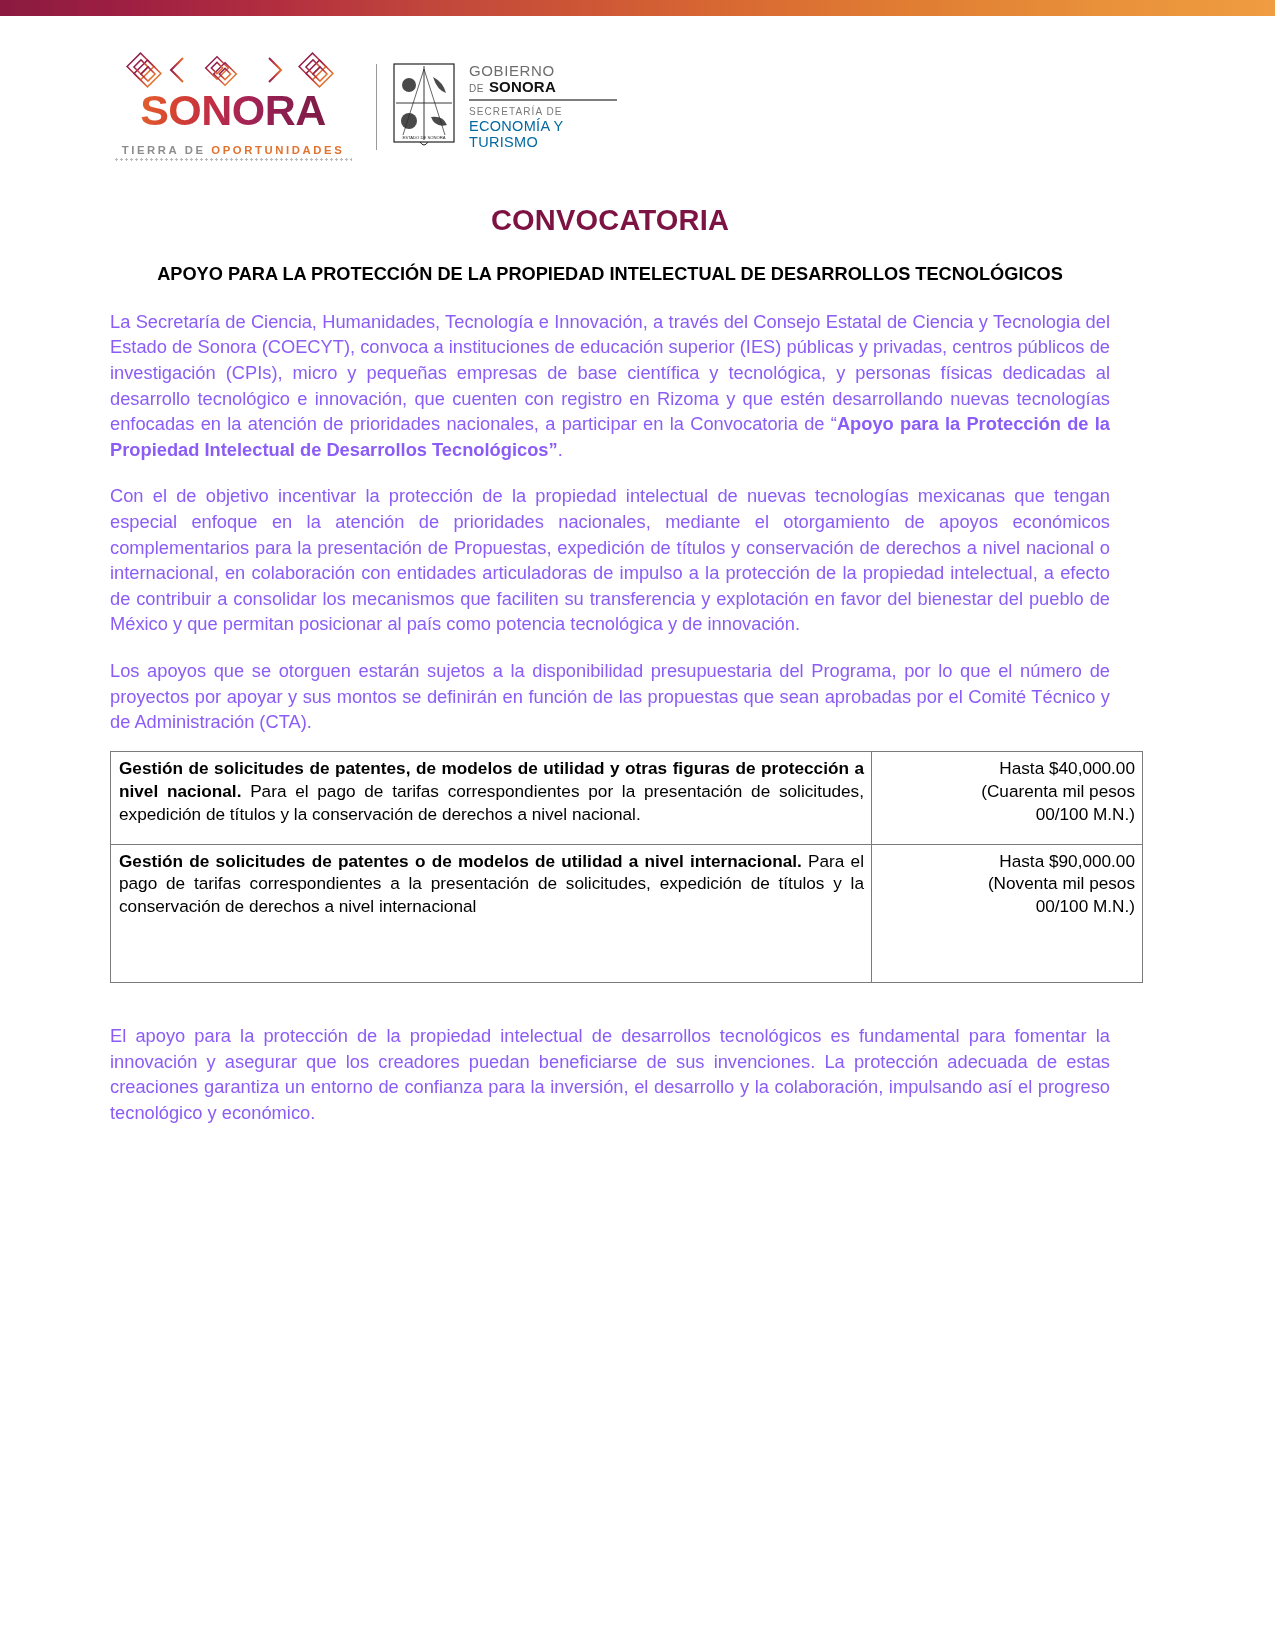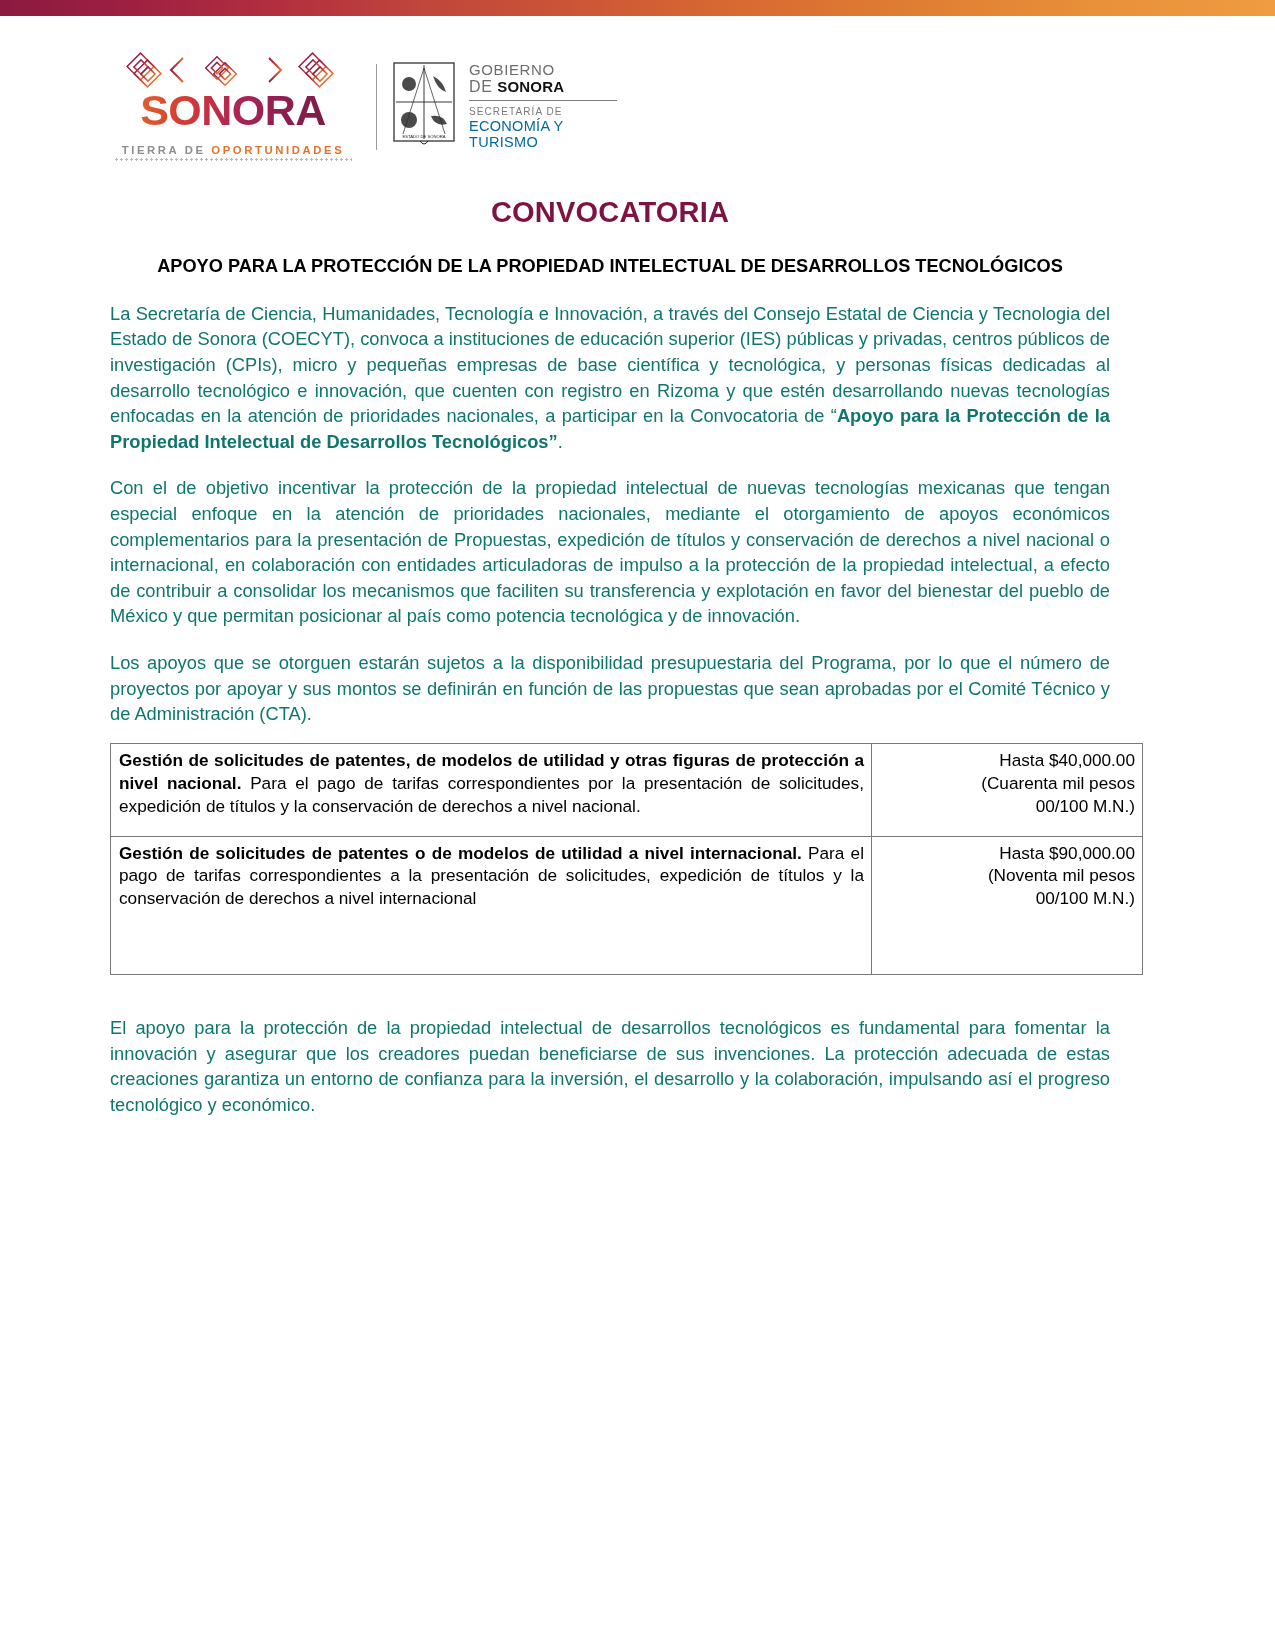--- a/index.html
+++ b/index.html
@@ -145,21 +145,21 @@
     font-weight: bold;
     text-align: center;
     width: 152px;
     line-height: 1.45;
   }
 
   
   .content {
     position: absolute;
     left: 110px;
-    top: 196px;
+    top: 204px;
     width: 1000px;
   }
 
   h1.doc-title {
     margin: 0;
     font-size: 29px;
     font-weight: bold;
     text-align: center;
     color: #7c1342;
     letter-spacing: 0.2px;
@@ -173,21 +173,21 @@
     color: #000;
     line-height: 1.45;
     padding: 0 36px;
   }
 
   p.body-par {
     margin: 21px 0 0 0;
     font-size: 18.3px;
     line-height: 1.40;
     text-align: justify;
-    color: #0f766e;
+    color: #8b5cf6;
   }
   p.body-par b { font-weight: bold; }
   p.lead-in { margin-top: 23px; }
 
   
   table.strat-table {
     margin-top: 16px;
     border-collapse: collapse;
     width: 1000px;
     table-layout: fixed;
@@ -278,21 +278,21 @@
             <path d="M40 14 q10 5 13 16 q-9 -3 -13 -16z" fill="#2a2a2a" opacity="0.85"></path>
             <circle cx="16" cy="58" r="8" fill="#2a2a2a" opacity="0.85"></circle>
             <path d="M38 54 q12 -2 16 8 q-12 3 -16 -8z" fill="#2a2a2a" opacity="0.85"></path>
             <text x="31" y="76" font-size="4.2" fill="#222" text-anchor="middle" font-family="Liberation Sans, sans-serif">ESTADO DE SONORA</text>
             <path d="M27 79 q4 6 8 0" stroke="#222" stroke-width="1" fill="none"></path>
           </svg>
         </div>
         <div class="gob-text">
           <div class="gob-line1">
             <span>GOBIERNO</span><br>
-            <span style="font-size:16px">DE</span>
+            <span style="font-size:10px">DE</span>
             <b>SONORA</b>
           </div>
           <div class="gob-rule"></div>
           <div class="gob-line2">SECRETARÍA DE</div>
           <div class="gob-line3">ECONOMÍA Y</div>
           <div class="gob-line3">TURISMO</div>
         </div>
       </div>
     </div>
 

